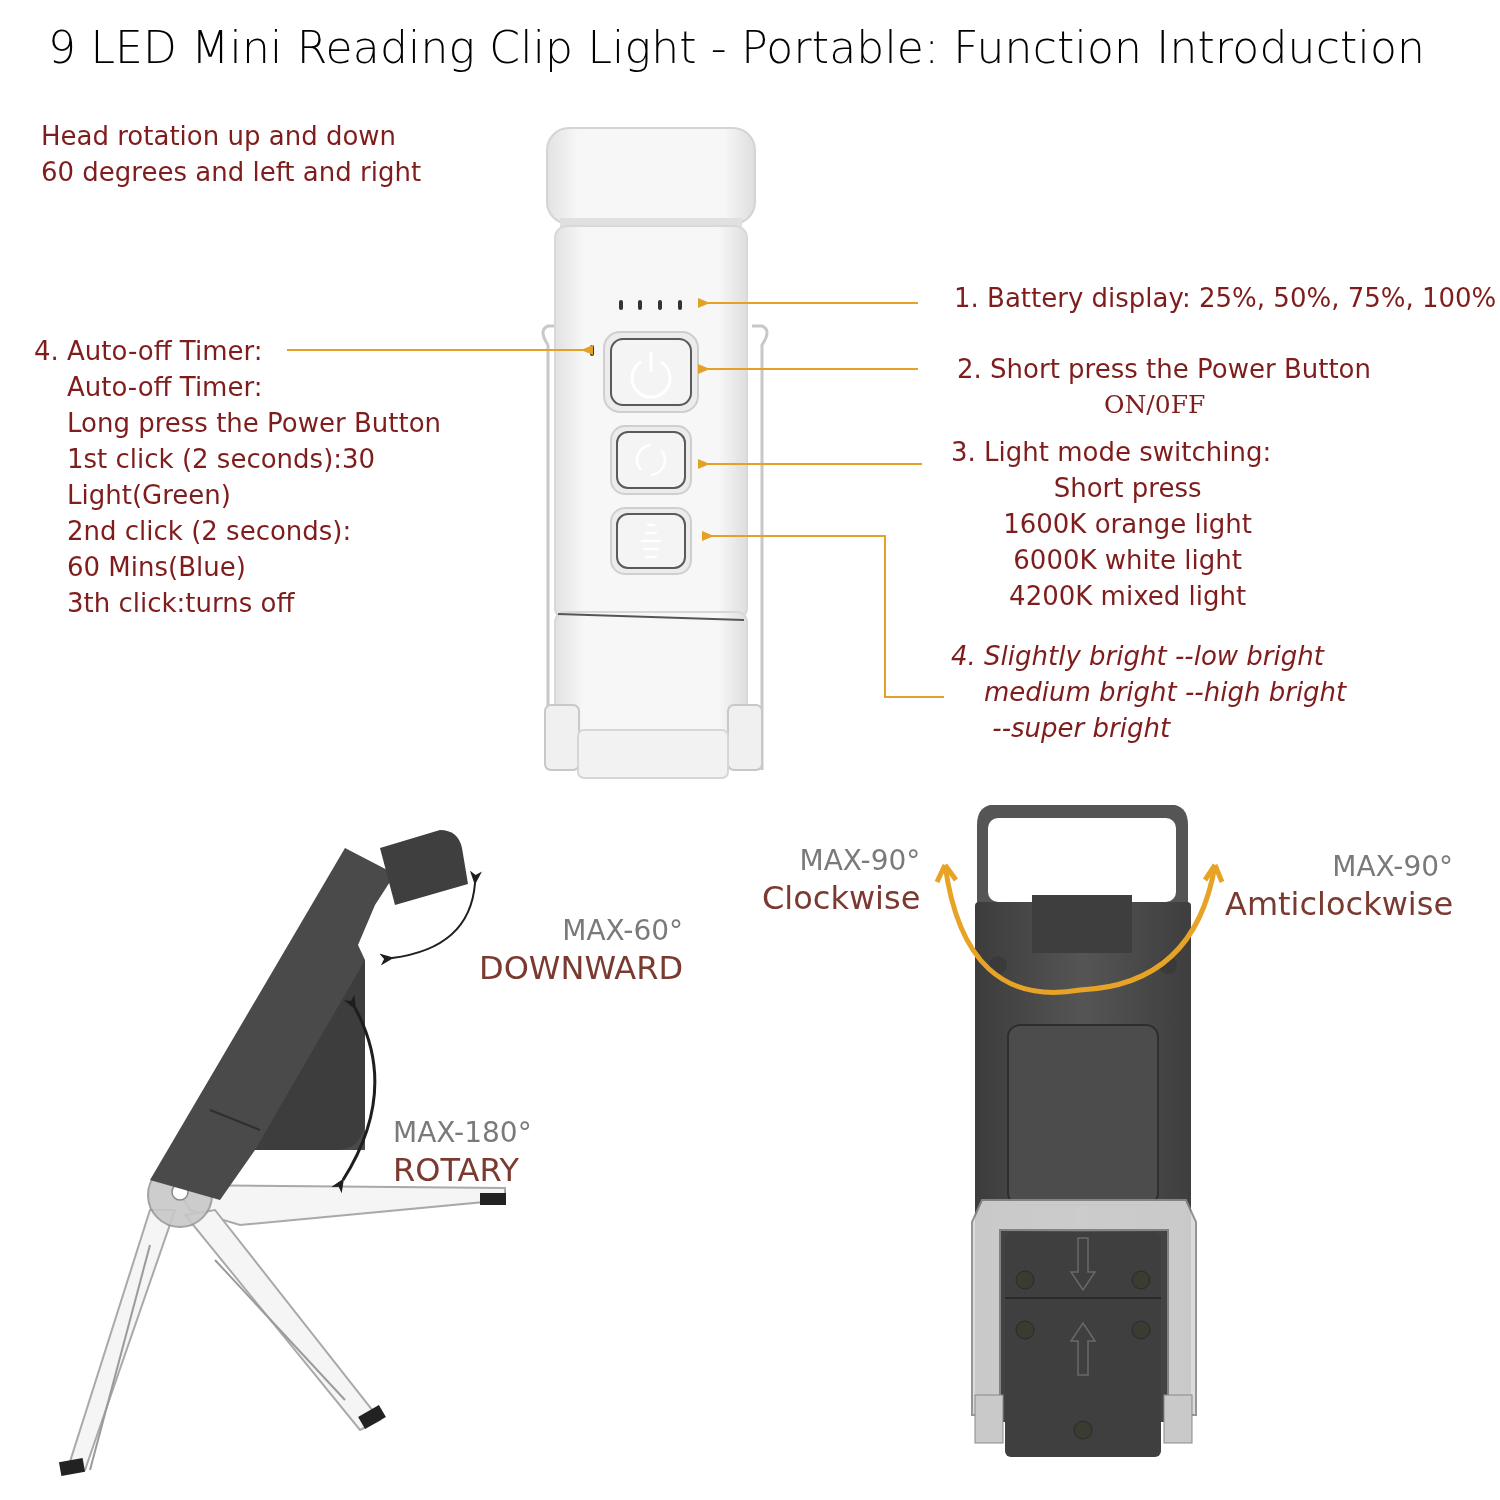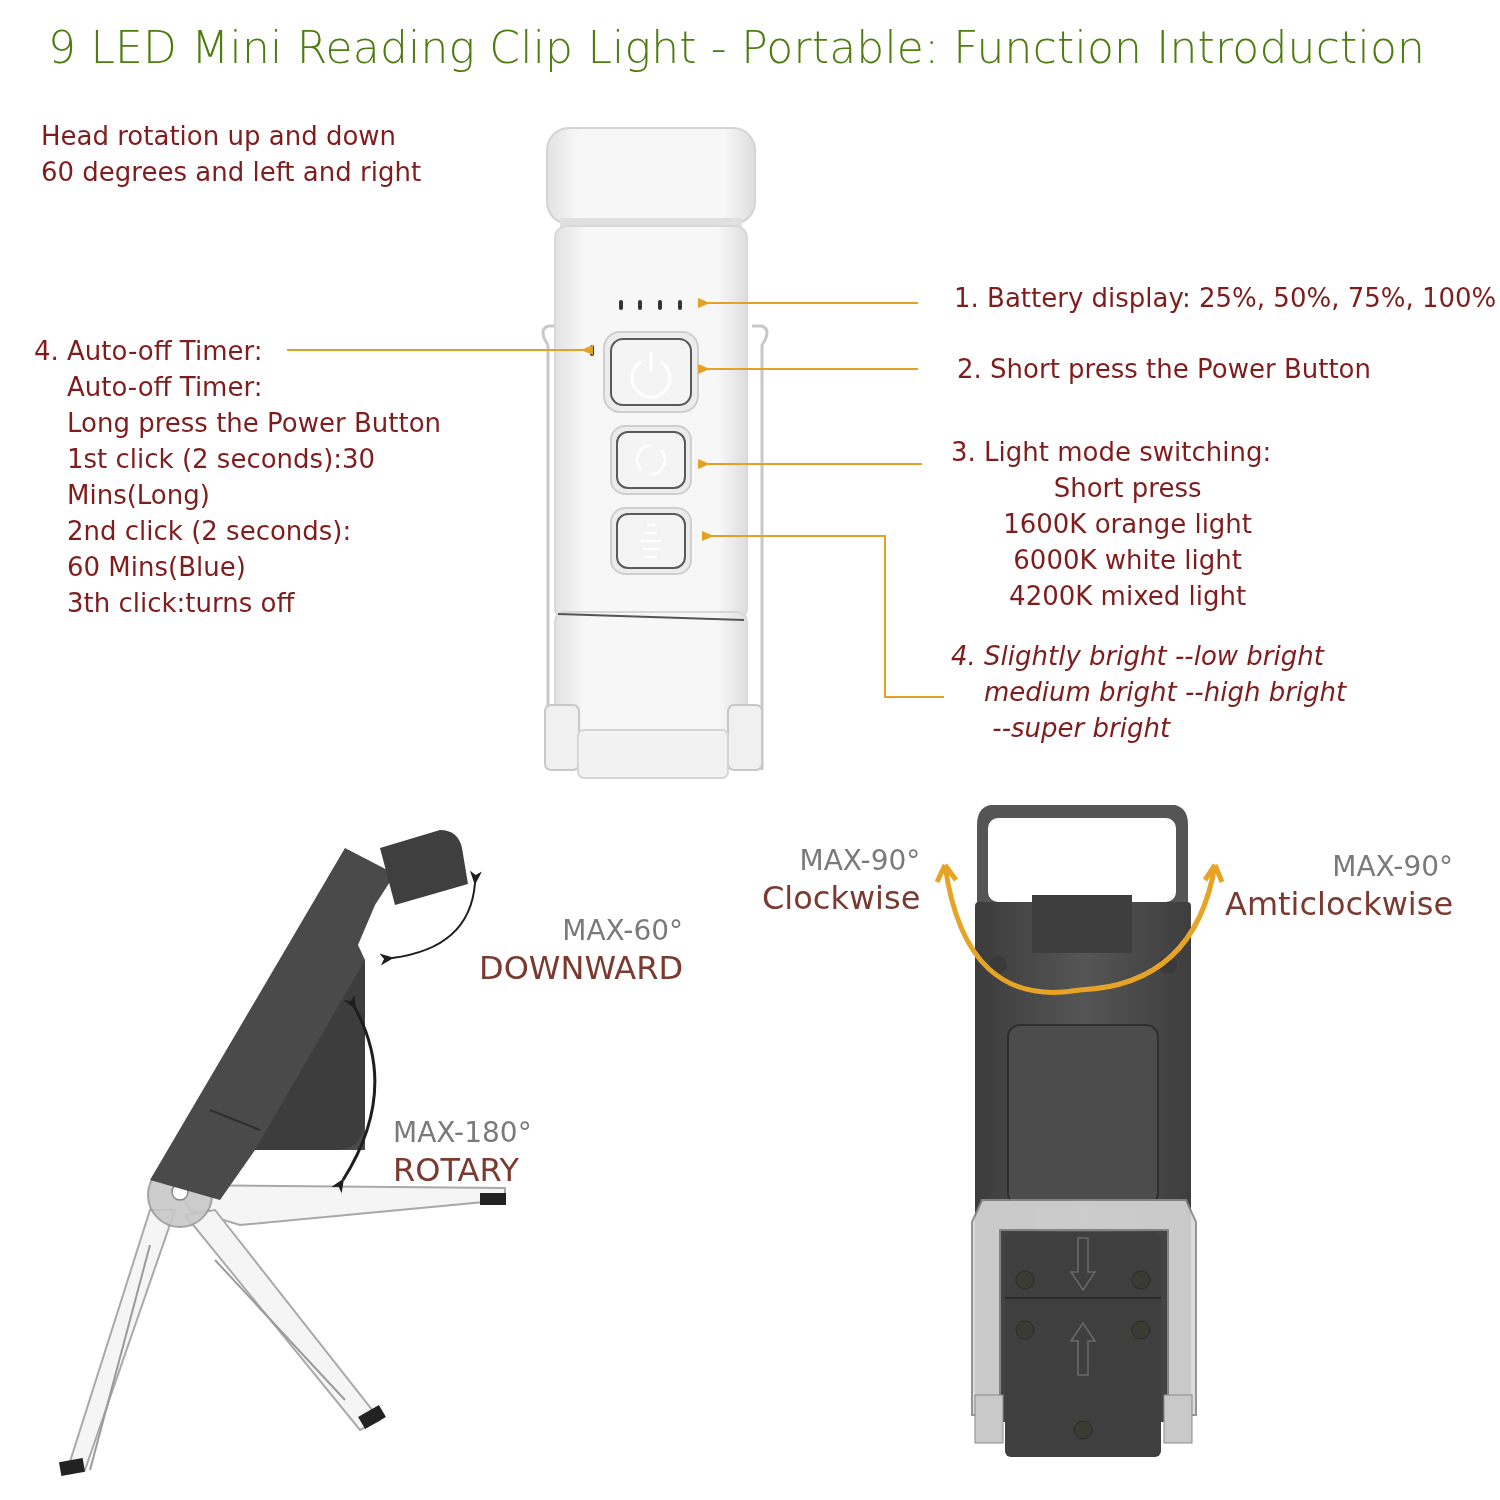--- a/index.html
+++ b/index.html
@@ -1,19 +1,19 @@
 <!DOCTYPE html>
 <html><head>
 <meta charset="utf-8">
 <style>
   html, body { margin:0; padding:0; background:#ffffff; }
   body { width:1500px; height:1500px; position:relative; overflow:hidden;
          font-family:"DejaVu Sans", "Liberation Sans", sans-serif; color:#6b6b6b; }
   .abs { position:absolute; }
-  .title { left:48px; top:22px; font-size:44px; color:#4d7c0f; white-space:nowrap; letter-spacing:0.2px; font-weight:300; }
+  .title { left:48px; top:22px; font-size:44px; color:#000000; white-space:nowrap; letter-spacing:0.2px; font-weight:300; }
   .txt { font-size:26px; line-height:36px; color:#7f1d1d; white-space:nowrap; }
   .indent { padding-left:33px; }
   .onoff { font-family:"DejaVu Serif","Liberation Serif",serif; font-size:25px; }
   .angle-num { font-size:28px; color:#7a7a7a; white-space:nowrap; line-height:38px;text-align:right; }
   .angle-dir { font-size:32px; color:#7a3a30; white-space:nowrap; line-height:36px; }
   svg { position:absolute; left:0; top:0; }
 </style>
 </head>
 <body>
 
@@ -22,32 +22,33 @@
 <div class="abs txt" style="left:41px; top:118px;">
   <div>Head rotation up and down</div>
   <div>60 degrees and left and right</div>
 </div>
 
 <div class="abs txt" style="left:34px; top:333px;">
   <div>4. Auto-off Timer:</div>
   <div class="indent">Auto-off Timer:</div>
   <div class="indent">Long press the Power Button</div>
   <div class="indent">1st click (2 seconds):30</div>
-  <div class="indent">Mins(Long)</div>
+  <div class="indent">Light(Green)</div>
   <div class="indent">2nd click (2 seconds):</div>
   <div class="indent">60 Mins(Blue)</div>
   <div class="indent">3th click:turns off</div>
 </div>
 
 <div class="abs txt" style="left:954px; top:280px;">
   <div>1. Battery display: 25%, 50%, 75%, 100%</div>
 </div>
 
 <div class="abs txt" style="left:957px; top:351px;">
   <div>2. Short press the Power Button</div>
+  <div class="onoff" style="padding-left:147px;">ON/0FF</div>
 </div>
 
 <div class="abs txt" style="left:951px; top:434px;text-align:center;">
   <div>3. Light mode switching:</div>
   <div class="indent">Short press</div>
   <div class="indent">1600K orange light</div>
   <div class="indent">6000K white light</div>
   <div class="indent">4200K mixed light</div>
 </div>
 

